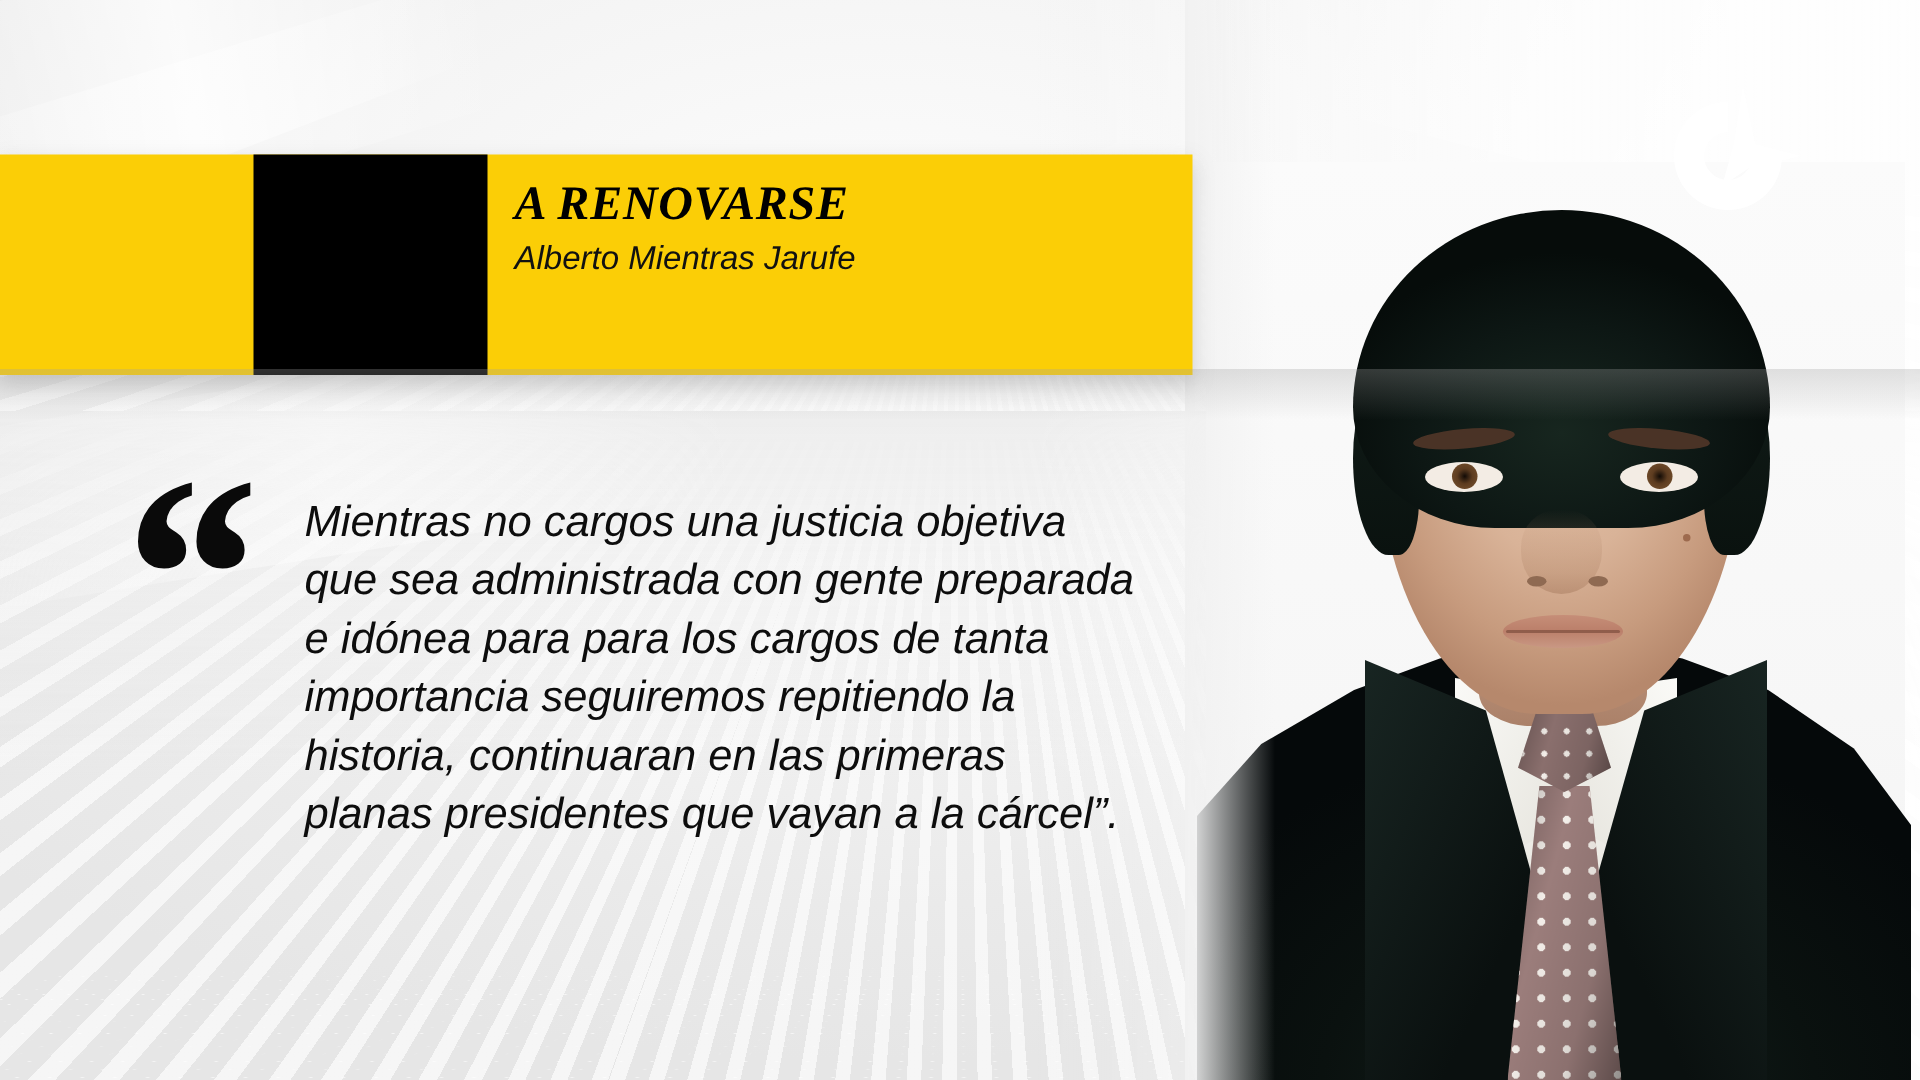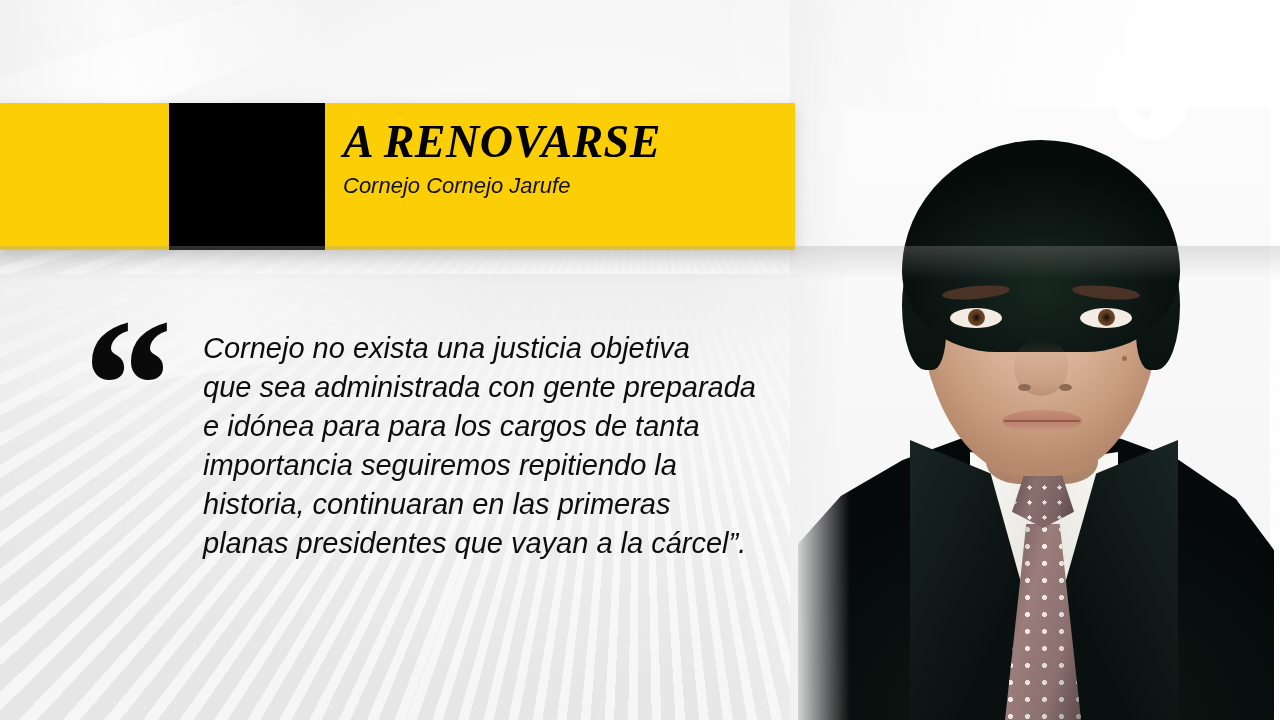--- a/index.html
+++ b/index.html
@@ -325,21 +325,21 @@
     position: absolute;
     left: 343px;
     top: 0;
     right: 0;
     height: 147px;
   }
   .banner-title {
     font-family: "Liberation Serif", "DejaVu Serif", serif;
     font-style: italic;
     font-weight: bold;
-    font-size: 46px;
+    font-size: 32px;
     line-height: 1;
     color: #000000;
     letter-spacing: 0.5px;
     margin: 0;
     padding-top: 16px;
   }
   .banner-name, .banner-role {
     font-family: "Liberation Sans", "DejaVu Sans", sans-serif;
     font-style: italic;
     font-weight: 400;
@@ -436,26 +436,26 @@
     <svg viewBox="0 0 104 104" width="104" height="104" aria-hidden="true">
       <path d="M52 16 A36 36 0 1 0 88 52 L68 52 A16 16 0 1 1 52 36 Z" fill="#ffffff"></path>
       <path d="M62 6 L70 44 L100 52 L66 60 L48 72 L56 44 Z" fill="#ffffff"></path>
     </svg>
   </div>
 
   <div class="banner">
     <div class="banner-black"></div>
     <div class="banner-text">
       <div class="banner-title">A RENOVARSE</div>
-      <div class="banner-name">Cornejo Cornejo Jarufe</div>
+      <div class="banner-name">Alberto Mientras Jarufe</div>
     </div>
   </div>
   <div class="shadow-band"></div>
 
   <div class="quote-mark">“</div>
-  <div class="quote-body">Cornejo no exista una justicia objetiva
+  <div class="quote-body">Mientras no cargos una justicia objetiva
 que sea administrada con gente preparada
 e idónea para  para los cargos de tanta
 importancia seguiremos repitiendo la
 historia, continuaran en las primeras
 planas presidentes que vayan a la cárcel”.</div>
 
 </div>
 
 </body></html>

